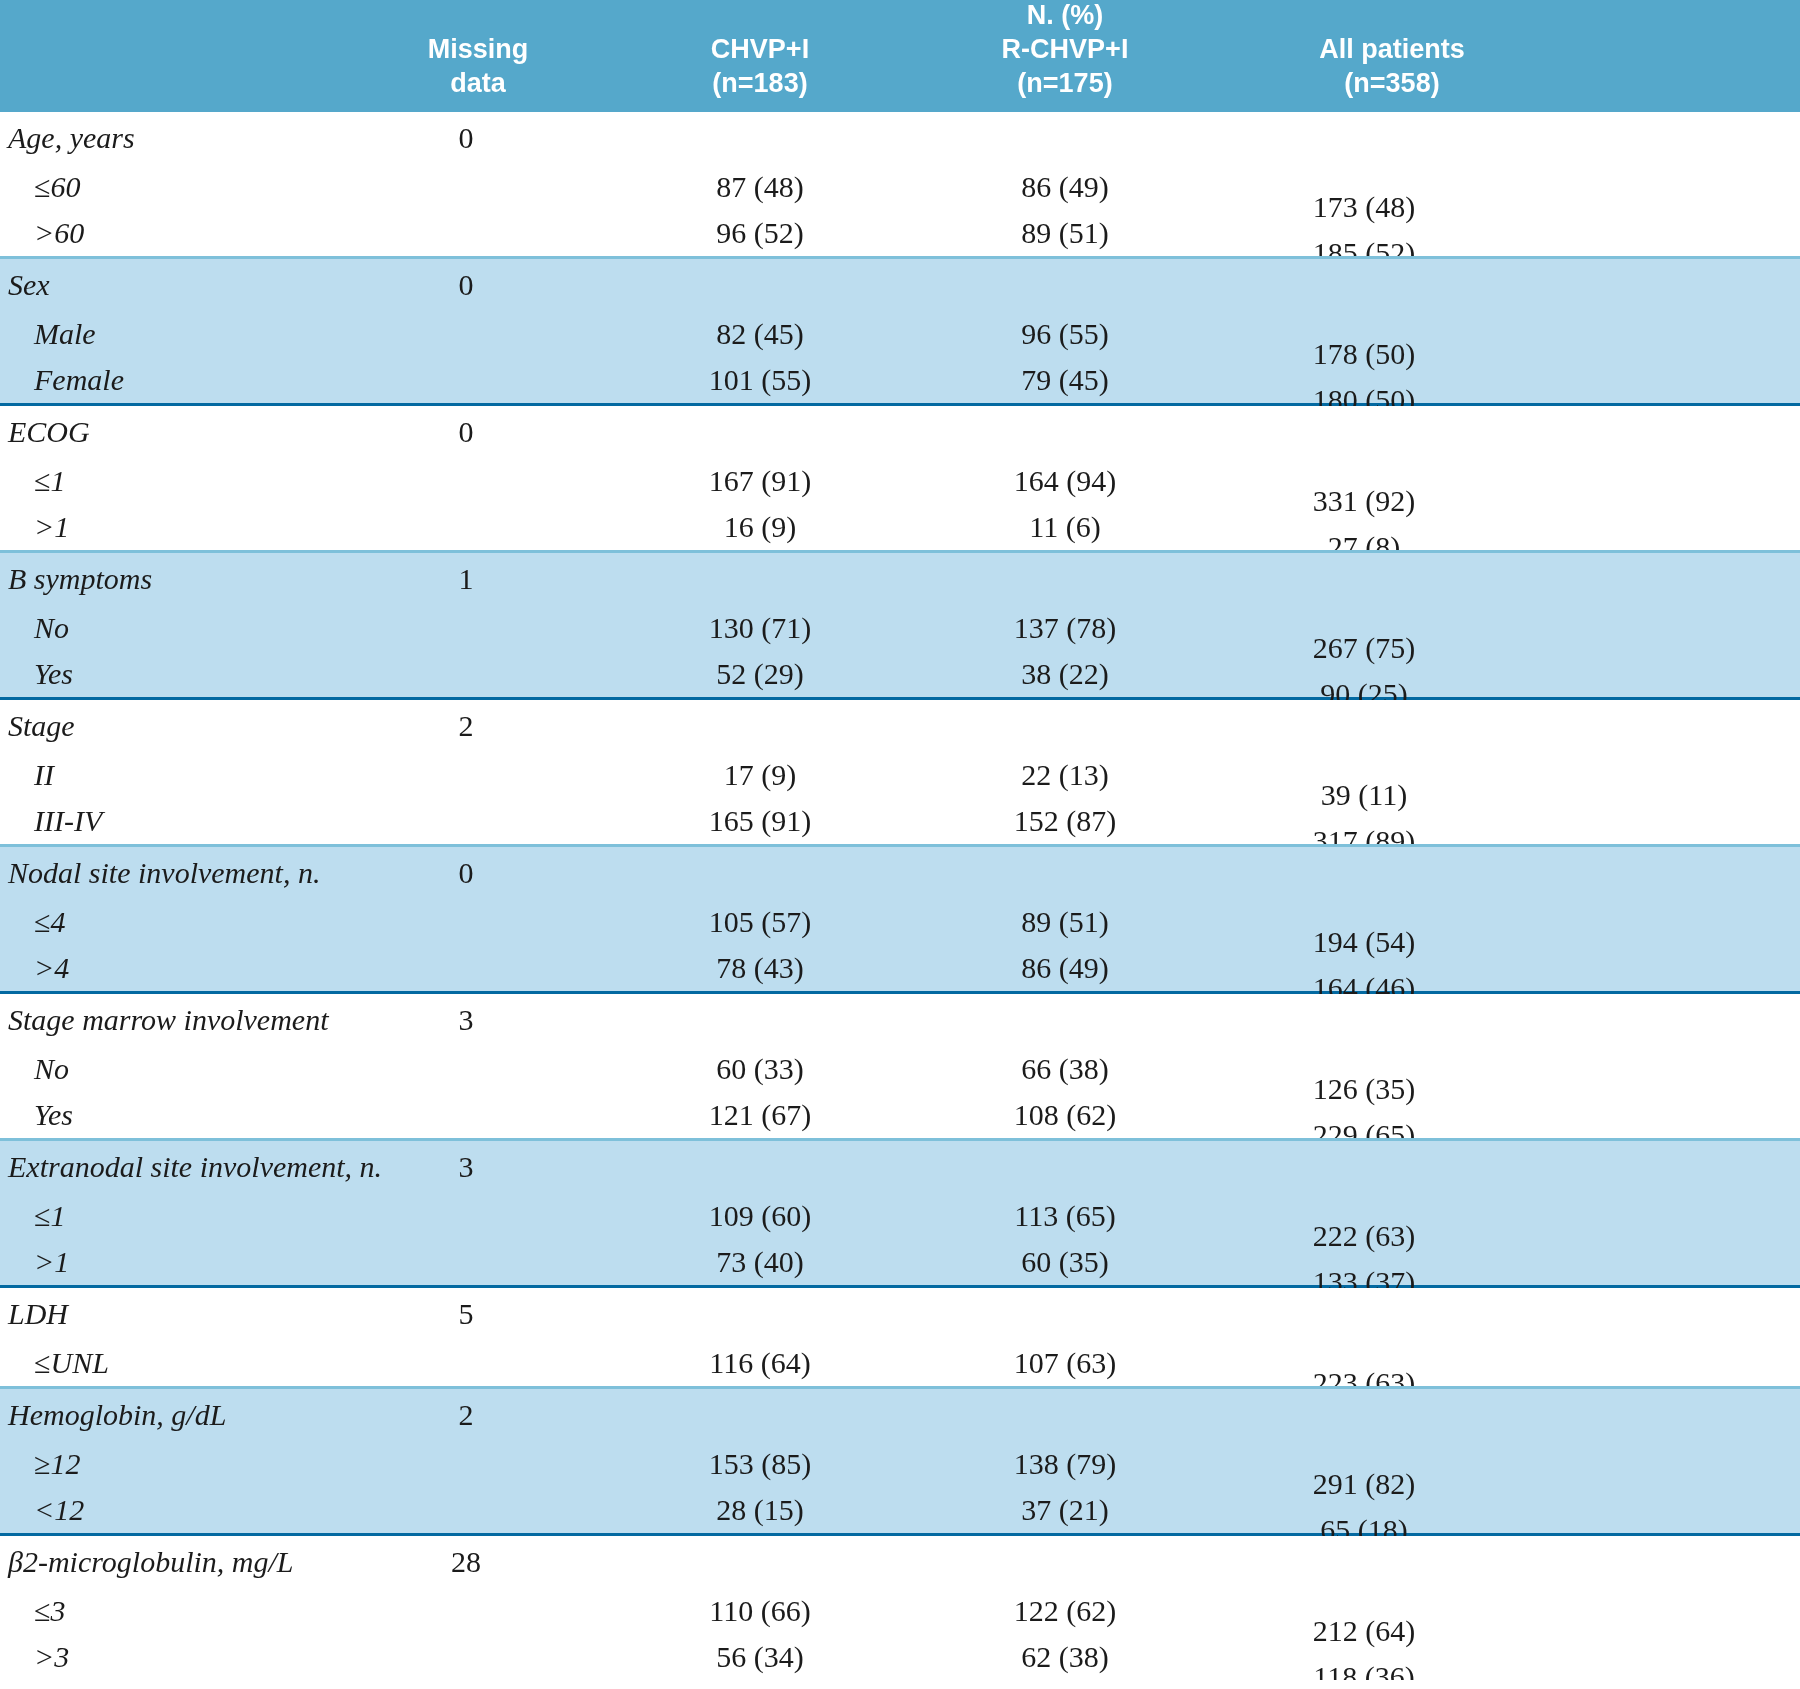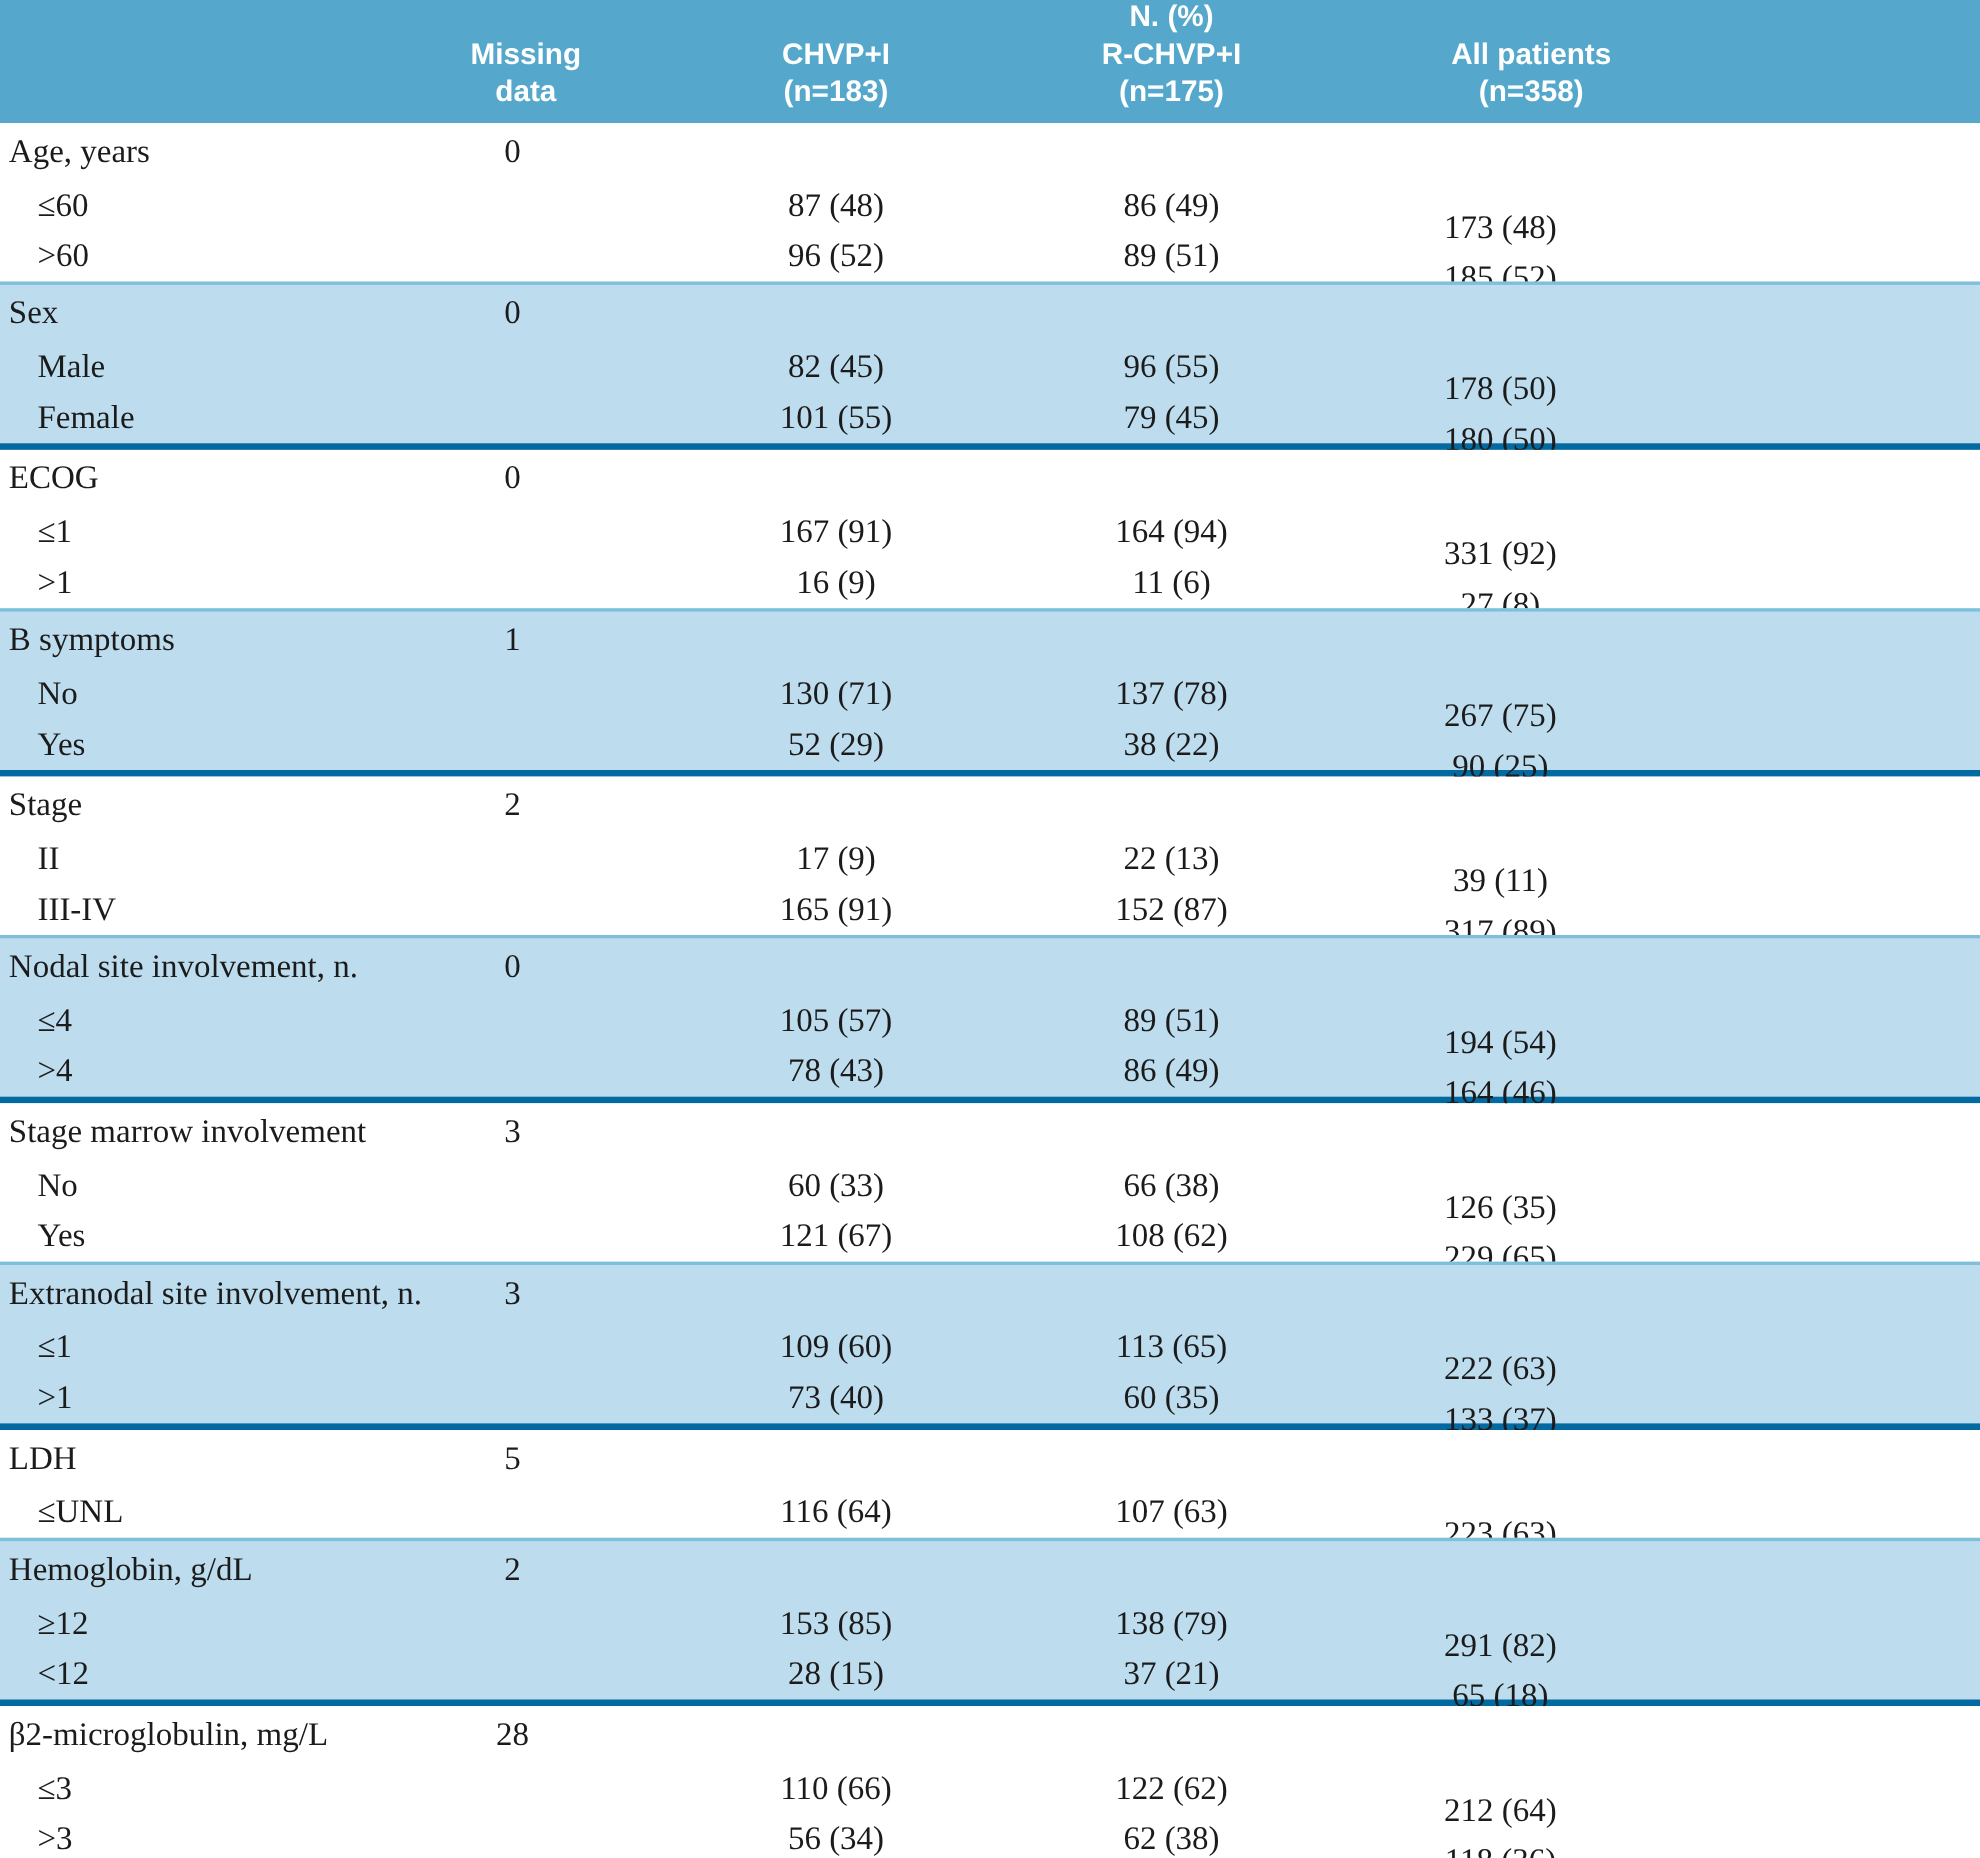--- a/index.html
+++ b/index.html
@@ -35,39 +35,40 @@
   }
   .h-missing{ left:466px; bottom:12px;margin-left:12px; }
   .h-chvp   { left:760px; bottom:12px; }
   .h-rchvp  { left:1065px; bottom:12px; }
   .h-all    { left:1392px; bottom:12px; }
   .h-npct   { left:1065px; bottom:80px; }
 
   
   .block{ position:relative; }
   .block.alt{ background:#bdddef; }
-  .block.alt{ border-top:3px solid #7ec0da; border-bottom:6px solid #0369a1;}
+  .block.alt{ border-top:3px solid #7ec0da; border-bottom:3px solid #0369a1;}
   .block.plain{ background:#ffffff; }
 
   .row{
     position:relative;
     height:46px;
     box-sizing:border-box;
   }
   .row.head-row{ height:52px; }
   .row.first-in-block{ padding-top:4px; }
 
   .lbl{
     position:absolute;
     left:8px;
     top:50%;
     transform:translateY(-50%);
     font-size:30px;
     line-height:34px;
     white-space:nowrap;
+    font-style:italic;
   }
   .lbl.sub{ left:34px; }
 
   .num{
     position:absolute;
     top:50%;
     transform:translate(-50%,-50%);
     font-size:30px;
     line-height:34px;
     text-align:center;

